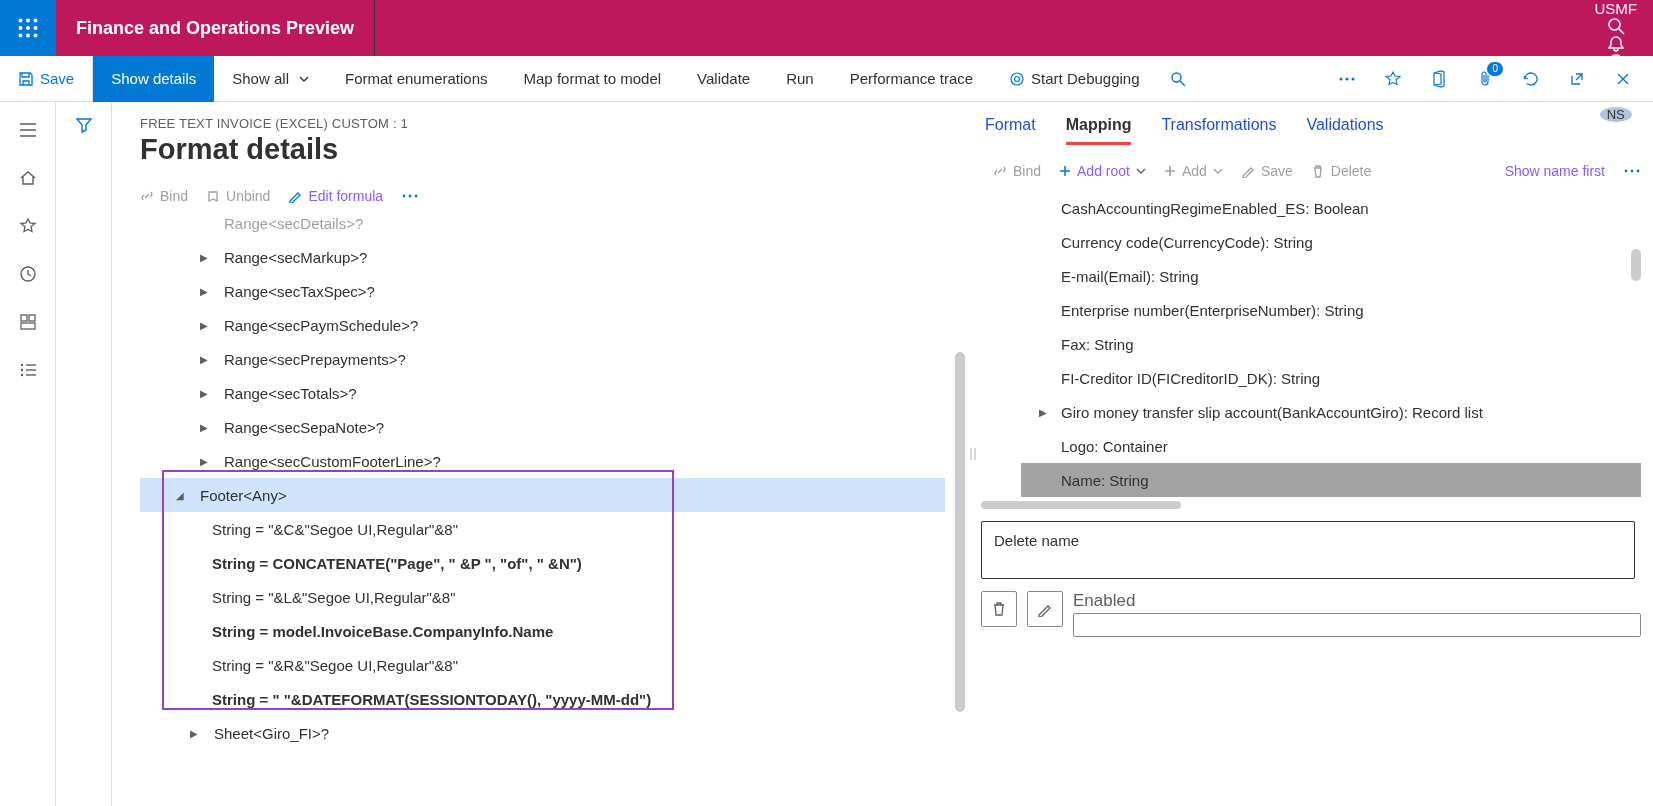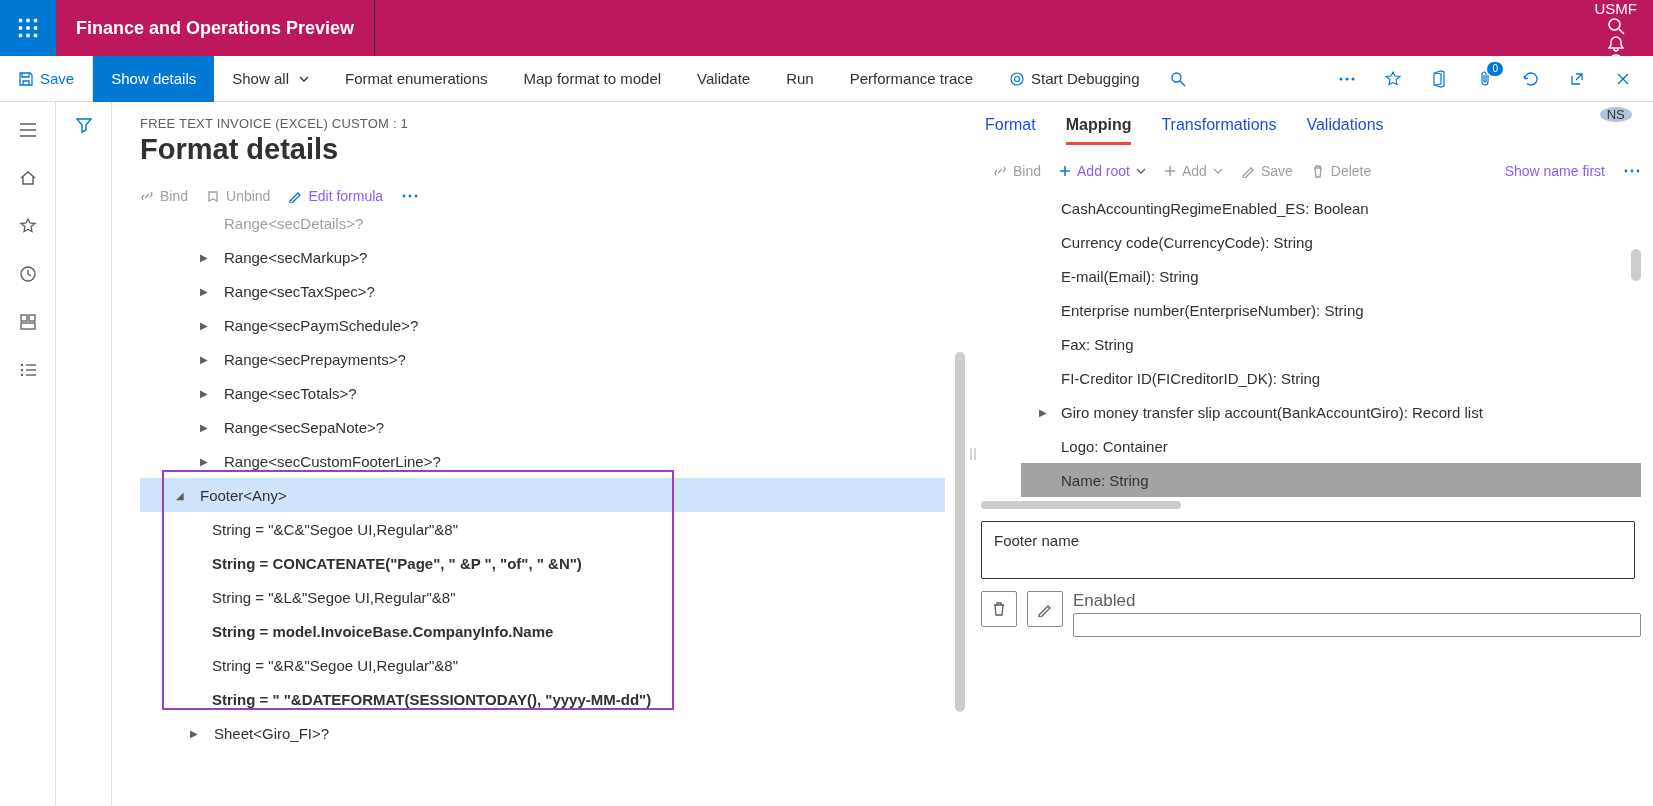--- a/index.html
+++ b/index.html
@@ -455,21 +455,21 @@
           <span>Logo: Container</span>
         </div>
       <div class="map-row sel">
           <span>Name: String</span>
         </div>
       <div class="map-scroll"></div>
     </div>
     <div class="hscroll"></div>
 
     <div class="field-box">
-      <span>Footer name</span>
+      <span>Delete name</span>
     </div>
 
     <div class="bottom-controls">
       <div class="square-btn">
         <svg width="16" height="16" viewBox="0 0 16 16">
             <path d="M3 4h10M6 4V2h4v2M4 4l1 10h6l1-10" stroke="#605e5c" stroke-width="1.3" fill="none"></path>
           </svg>
       </div>
       <div class="square-btn">
         <svg width="16" height="16" viewBox="0 0 16 16">

